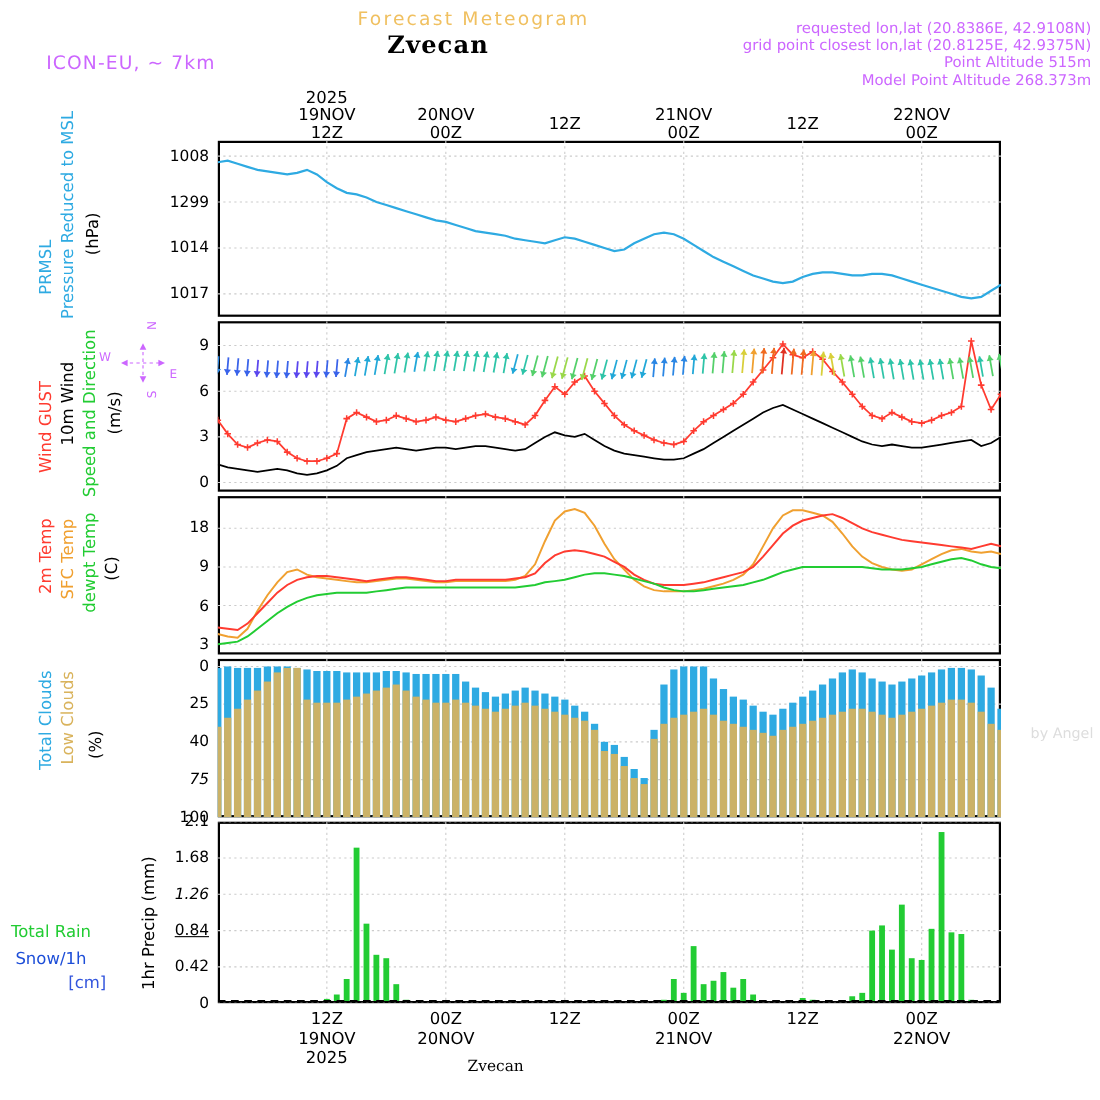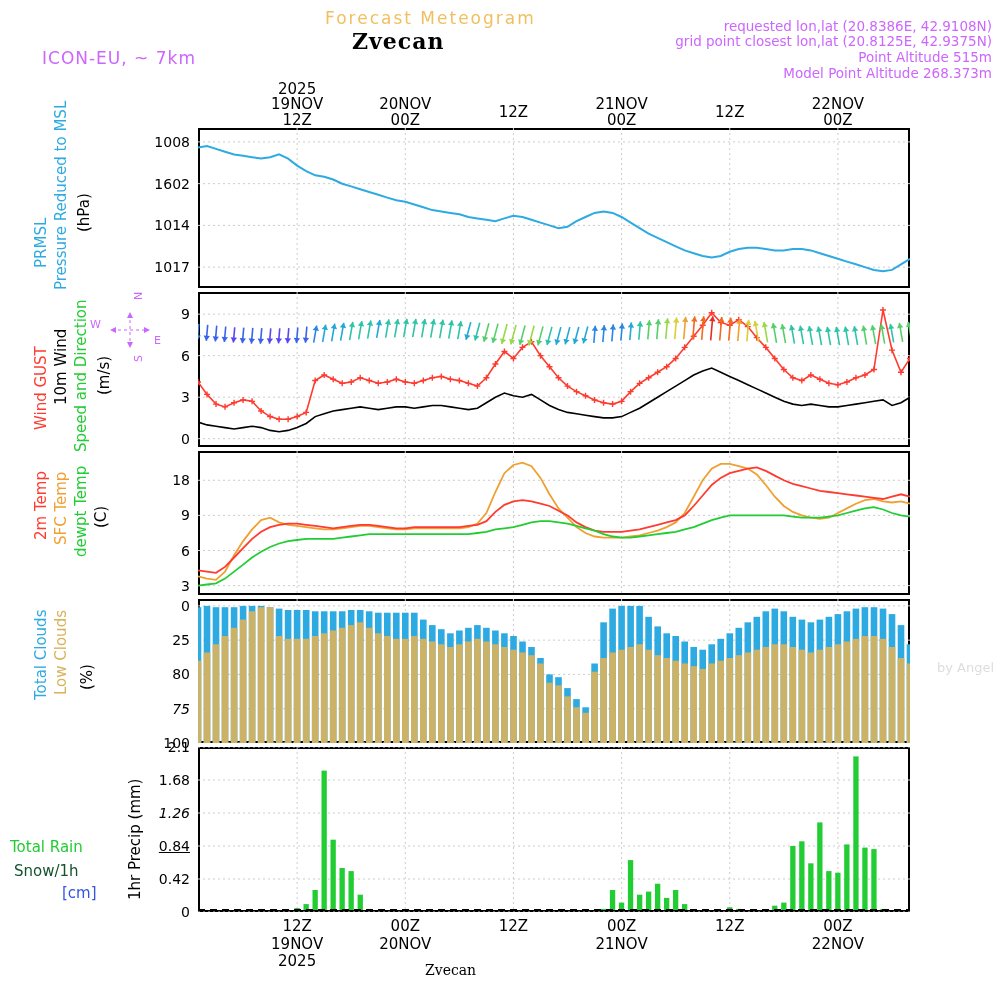--- a/index.html
+++ b/index.html
@@ -63,21 +63,21 @@
       <line x1="423.5949367088607" y1="0" x2="423.5949367088607" y2="160" stroke="#cccccc" stroke-width="1" stroke-dasharray="2,3"></line>
       <line x1="531.746835443038" y1="0" x2="531.746835443038" y2="160" stroke="#cccccc" stroke-width="1" stroke-dasharray="2,3"></line>
       <line x1="639.8987341772151" y1="0" x2="639.8987341772151" y2="160" stroke="#cccccc" stroke-width="1" stroke-dasharray="2,3"></line>
       <line x1="0" y1="139.1304347826087" x2="712" y2="139.1304347826087" stroke="#cccccc" stroke-width="1" stroke-dasharray="2,3"></line>
       <line x1="0" y1="97.3913043478261" x2="712" y2="97.3913043478261" stroke="#cccccc" stroke-width="1" stroke-dasharray="2,3"></line>
       <line x1="0" y1="55.65217391304347" x2="712" y2="55.65217391304347" stroke="#cccccc" stroke-width="1" stroke-dasharray="2,3"></line>
       <line x1="0" y1="13.913043478260875" x2="712" y2="13.913043478260875" stroke="#cccccc" stroke-width="1" stroke-dasharray="2,3"></line>
     </svg>
     <div class="ytick" style="left:130px;top:259.1304347826087px;">1017</div>
     <div class="ytick" style="left:130px;top:217.3913043478261px;">1014</div>
-    <div class="ytick" style="left:130px;top:175.65217391304347px;">1602</div>
+    <div class="ytick" style="left:130px;top:175.65217391304347px;">1299</div>
     <div class="ytick" style="left:130px;top:133.91304347826087px;">1008</div>
     <svg class="abs" style="left:198px;top:128px;overflow:hidden" width="712" height="160">
       <polyline points="0.0,19.5 9.0,18.1 18.0,20.9 27.0,23.7 36.1,26.4 45.1,27.8 54.1,29.2 63.1,30.6 72.1,29.2 81.1,26.4 90.1,30.6 99.1,37.6 108.2,43.1 117.2,47.3 126.2,48.7 135.2,51.5 144.2,55.7 153.2,58.4 162.2,61.2 171.2,64.0 180.3,66.8 189.3,69.6 198.3,72.3 207.3,73.7 216.3,76.5 225.3,79.3 234.3,82.1 243.3,83.5 252.4,84.9 261.4,86.3 270.4,89.0 279.4,90.4 288.4,91.8 297.4,93.2 306.4,90.4 315.4,87.7 324.5,89.0 333.5,91.8 342.5,94.6 351.5,97.4 360.5,100.2 369.5,98.8 378.5,93.2 387.5,89.0 396.6,84.9 405.6,83.5 414.6,84.9 423.6,89.0 432.6,94.6 441.6,100.2 450.6,105.7 459.6,109.9 468.7,114.1 477.7,118.3 486.7,122.4 495.7,125.2 504.7,128.0 513.7,129.4 522.7,128.0 531.7,123.8 540.8,121.0 549.8,119.7 558.8,119.7 567.8,121.0 576.8,122.4 585.8,122.4 594.8,121.0 603.8,121.0 612.9,122.4 621.9,125.2 630.9,128.0 639.9,130.8 648.9,133.6 657.9,136.3 666.9,139.1 675.9,141.9 685.0,143.3 694.0,141.9 703.0,136.3 712.0,130.8" fill="none" stroke="#2eaae2" stroke-width="2"></polyline>
     </svg>
     <div class="rot sidelab" style="left:32px;top:268px;color:#2eaae2">PRMSL</div>
     <div class="rot sidelab" style="left:52px;top:290px;color:#2eaae2">Pressure Reduced to MSL</div>
     <div class="rot sidelab" style="left:75px;top:232px;color:#000">(hPa)</div>
     <svg class="abs" style="left:198px;top:292px;" width="712" height="155">
       <line x1="99.13924050632909" y1="0" x2="99.13924050632909" y2="155" stroke="#cccccc" stroke-width="1" stroke-dasharray="2,3"></line>
       <line x1="207.29113924050637" y1="0" x2="207.29113924050637" y2="155" stroke="#cccccc" stroke-width="1" stroke-dasharray="2,3"></line>
@@ -557,21 +557,21 @@
       <line x1="531.746835443038" y1="0" x2="531.746835443038" y2="144" stroke="#cccccc" stroke-width="1" stroke-dasharray="2,3"></line>
       <line x1="639.8987341772151" y1="0" x2="639.8987341772151" y2="144" stroke="#cccccc" stroke-width="1" stroke-dasharray="2,3"></line>
       <line x1="0" y1="144" x2="712" y2="144" stroke="#cccccc" stroke-width="1" stroke-dasharray="2,3"></line>
       <line x1="0" y1="109.71428571428567" x2="712" y2="109.71428571428567" stroke="#cccccc" stroke-width="1" stroke-dasharray="2,3"></line>
       <line x1="0" y1="75.42857142857144" x2="712" y2="75.42857142857144" stroke="#cccccc" stroke-width="1" stroke-dasharray="2,3"></line>
       <line x1="0" y1="41.14285714285711" x2="712" y2="41.14285714285711" stroke="#cccccc" stroke-width="1" stroke-dasharray="2,3"></line>
       <line x1="0" y1="6.85714285714289" x2="712" y2="6.85714285714289" stroke="#cccccc" stroke-width="1" stroke-dasharray="2,3"></line>
     </svg>
     <div class="ytick" style="left:130px;top:735px;">100</div>
     <div class="ytick" style="left:130px;top:700.7142857142857px;font-style:italic;">75</div>
-    <div class="ytick" style="left:130px;top:666.4285714285714px;">80</div>
+    <div class="ytick" style="left:130px;top:666.4285714285714px;">40</div>
     <div class="ytick" style="left:130px;top:632.1428571428571px;">25</div>
     <div class="ytick" style="left:130px;top:597.8571428571429px;">0</div>
     <svg class="abs" style="left:198px;top:599px;overflow:hidden" width="712" height="144">
       <rect x="-3.3" y="8.2" width="6.6" height="135.8" fill="#2eaae2"></rect>
       <rect x="5.7" y="6.9" width="6.6" height="137.1" fill="#2eaae2"></rect>
       <rect x="14.7" y="8.2" width="6.6" height="135.8" fill="#2eaae2"></rect>
       <rect x="23.7" y="8.2" width="6.6" height="135.8" fill="#2eaae2"></rect>
       <rect x="32.8" y="8.2" width="6.6" height="135.8" fill="#2eaae2"></rect>
       <rect x="41.8" y="6.9" width="6.6" height="137.1" fill="#2eaae2"></rect>
       <rect x="50.8" y="6.9" width="6.6" height="137.1" fill="#2eaae2"></rect>
@@ -783,21 +783,21 @@
       <rect x="628.2" y="124.1" width="5.3" height="38.9" fill="#22cc33"></rect>
       <rect x="637.2" y="125.7" width="5.3" height="37.3" fill="#22cc33"></rect>
       <rect x="646.2" y="97.4" width="5.3" height="65.6" fill="#22cc33"></rect>
       <rect x="655.3" y="9.4" width="5.3" height="153.6" fill="#22cc33"></rect>
       <rect x="664.3" y="100.6" width="5.3" height="62.4" fill="#22cc33"></rect>
       <rect x="673.3" y="102.1" width="5.3" height="60.9" fill="#22cc33"></rect>
       <rect x="682.3" y="161.9" width="5.3" height="1.1" fill="#22cc33"></rect>
       <line x1="0" y1="163" x2="712" y2="163" stroke="#000" stroke-width="2" stroke-dasharray="7,5"></line>
     </svg>
     <div class="abs sidelab" style="left:10px;top:838px;color:#22cc33">Total  Rain</div>
-    <div class="abs sidelab" style="left:14px;top:862px;color:#14532d">Snow/1h</div>
+    <div class="abs sidelab" style="left:14px;top:862px;color:#1d4ed8">Snow/1h</div>
     <div class="abs sidelab" style="left:62px;top:884px;color:#3355dd">[cm]</div>
     <div class="rot sidelab" style="left:126px;top:900px;color:#000">1hr Precip (mm)</div>
   </div>
 
 <div id="bottom-axis">
     <div class="xlab-bottom" style="left:257.1392405063291px;top:917px;width:80px;">12Z</div>
     <div class="xlab-bottom" style="left:257.1392405063291px;top:935px;width:80px;">19NOV</div>
     <div class="xlab-bottom" style="left:365.29113924050637px;top:917px;width:80px;">00Z</div>
     <div class="xlab-bottom" style="left:365.29113924050637px;top:935px;width:80px;">20NOV</div>
     <div class="xlab-bottom" style="left:473.44303797468353px;top:917px;width:80px;">12Z</div>

